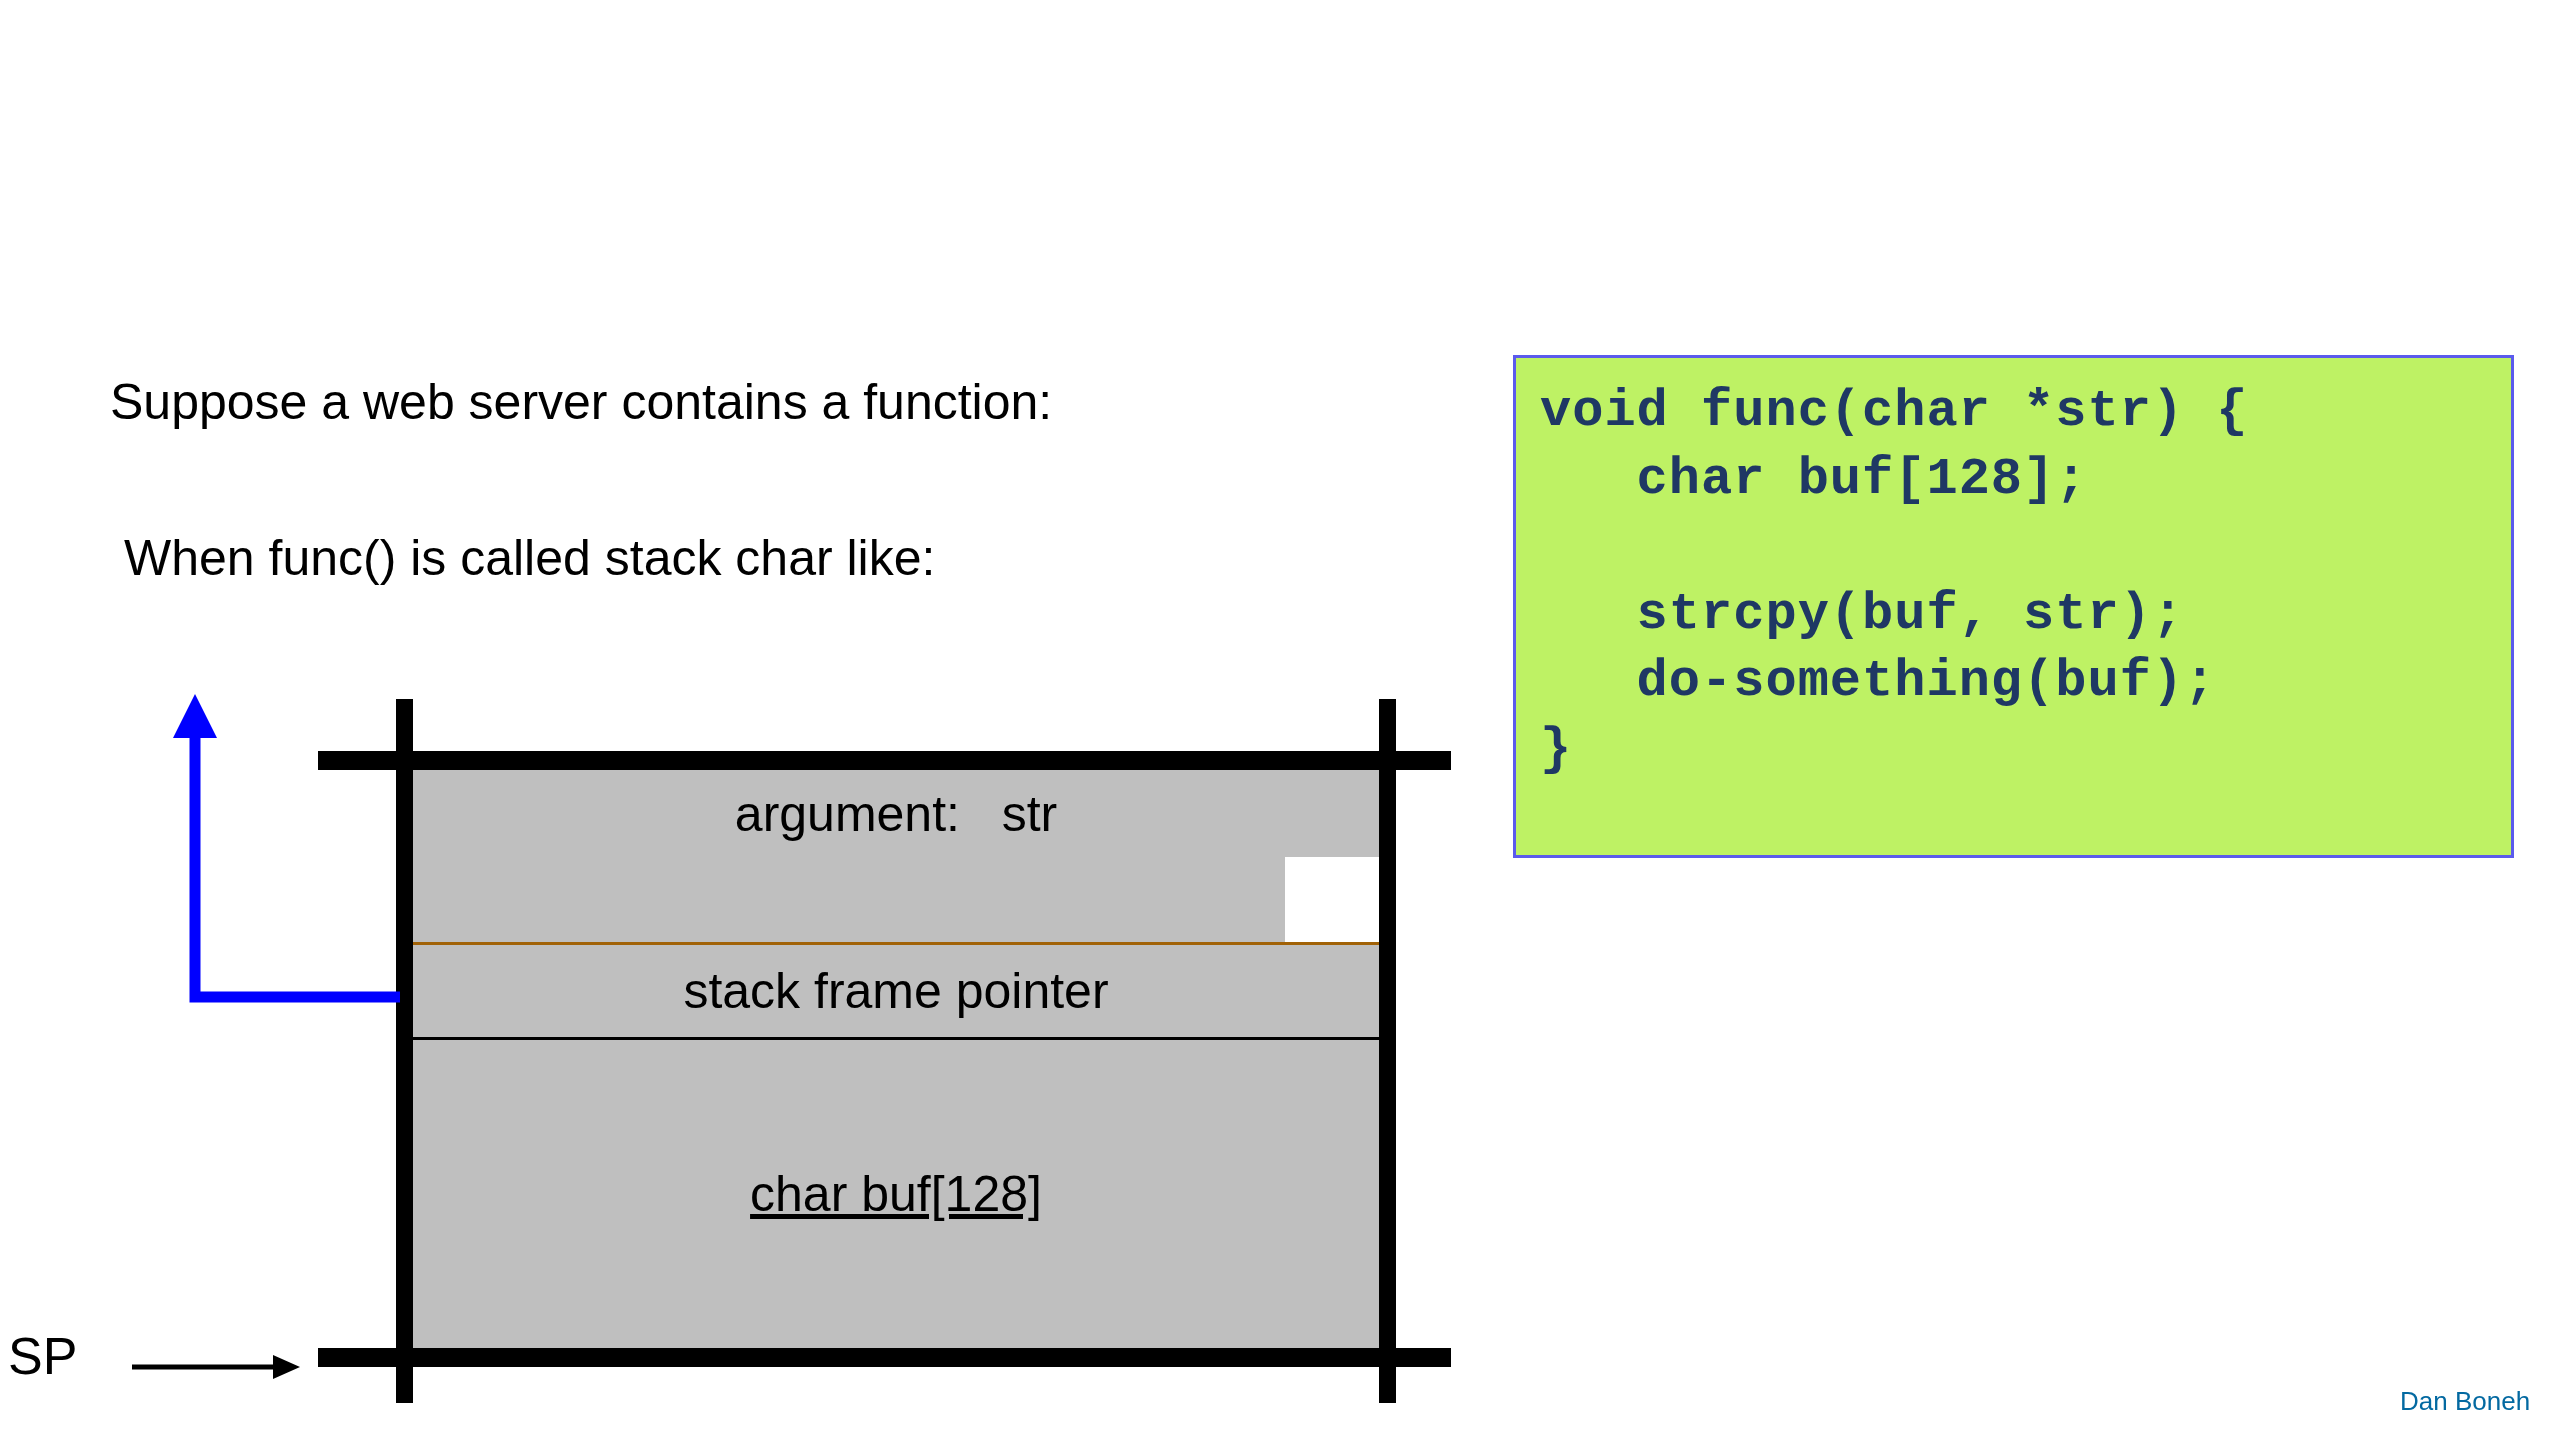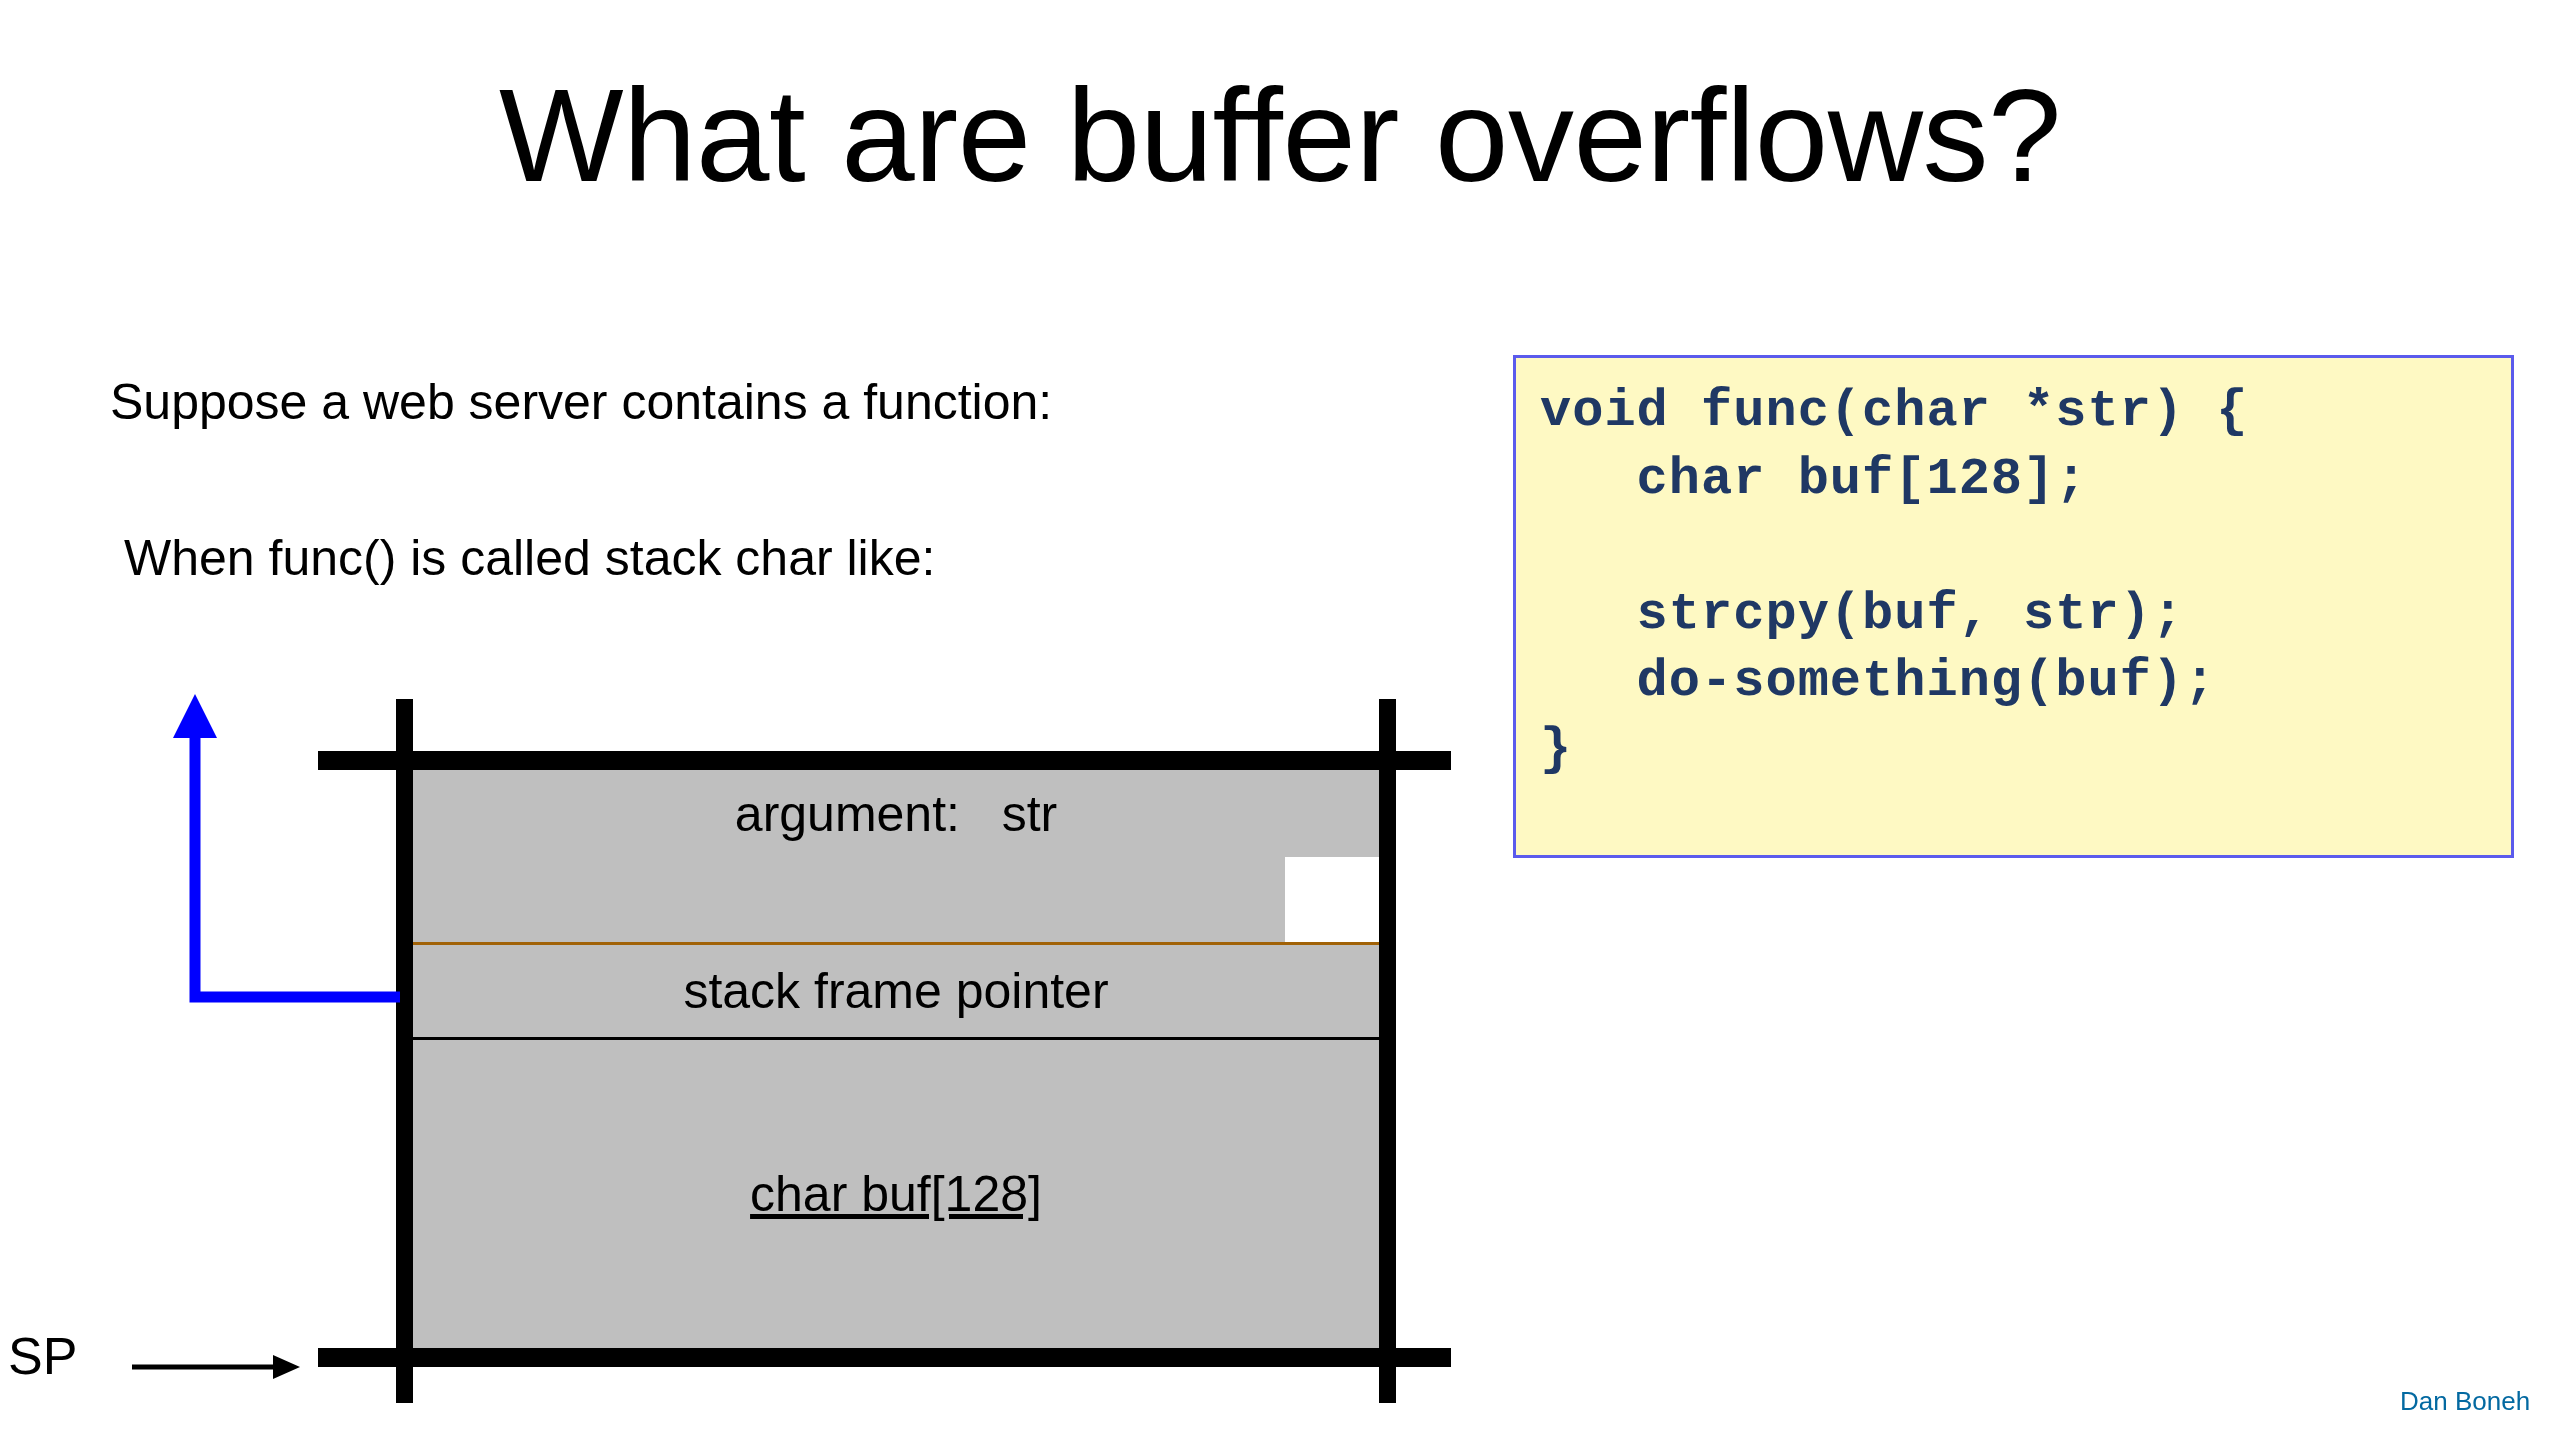--- a/index.html
+++ b/index.html
@@ -48,21 +48,21 @@
 
   
   #code-panel {
     position: absolute;
     left: 1513px;
     top: 355px;
     width: 1001px;
     height: 503px;
     box-sizing: border-box;
     border: 3px solid #5B5BEC;
-    background: #fef9c3;
+    background: #bef264;
   }
   #code-block {
     position: absolute;
     left: 24px;
     top: 20px;
     margin: 0;
     font-family: "Liberation Mono", "DejaVu Sans Mono", monospace;
     font-weight: bold;
     font-size: 52px;
     line-height: 1.30;
@@ -150,21 +150,20 @@
     font-size: 26px;
     color: #0369a1;
     white-space: nowrap;
   }
 </style>
 </head>
 <body>
 
 <div id="slide">
 
-  <div id="page-title">What are buffer overflows?</div>
 
   <div class="body-line" id="body-line-1">Suppose a web server contains a function:</div>
 
   <div class="body-line" id="body-line-2">When func() is called stack char like:</div>
 
   <div id="code-panel">
     <pre id="code-block">void func(char *str) {
    char buf[128];
 
    strcpy(buf, str);

